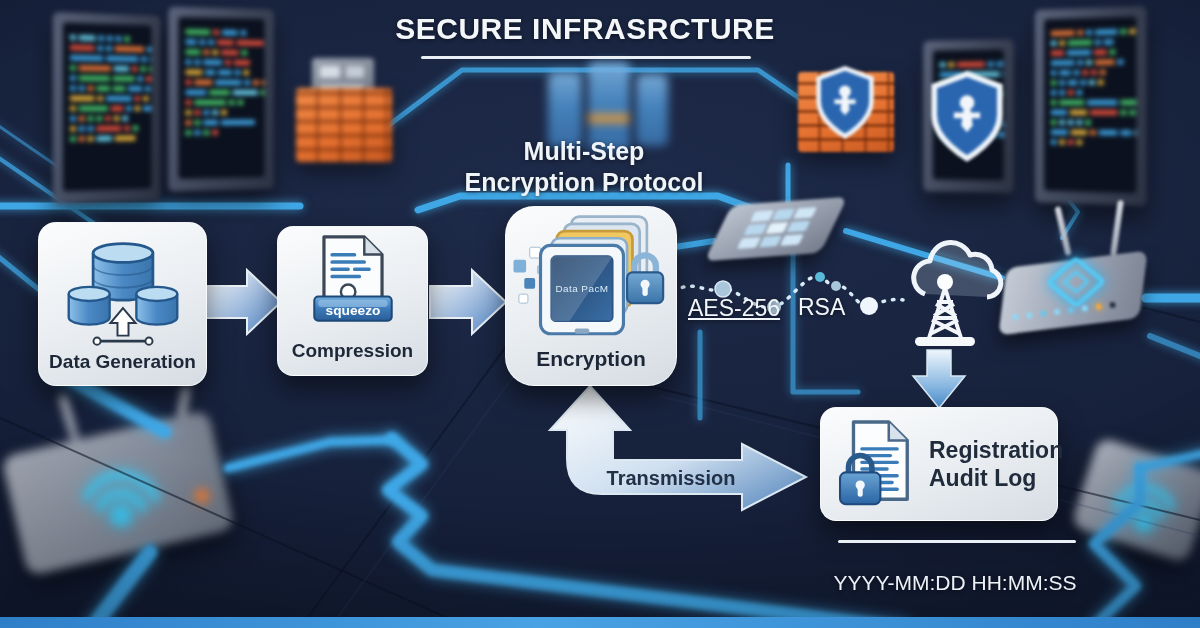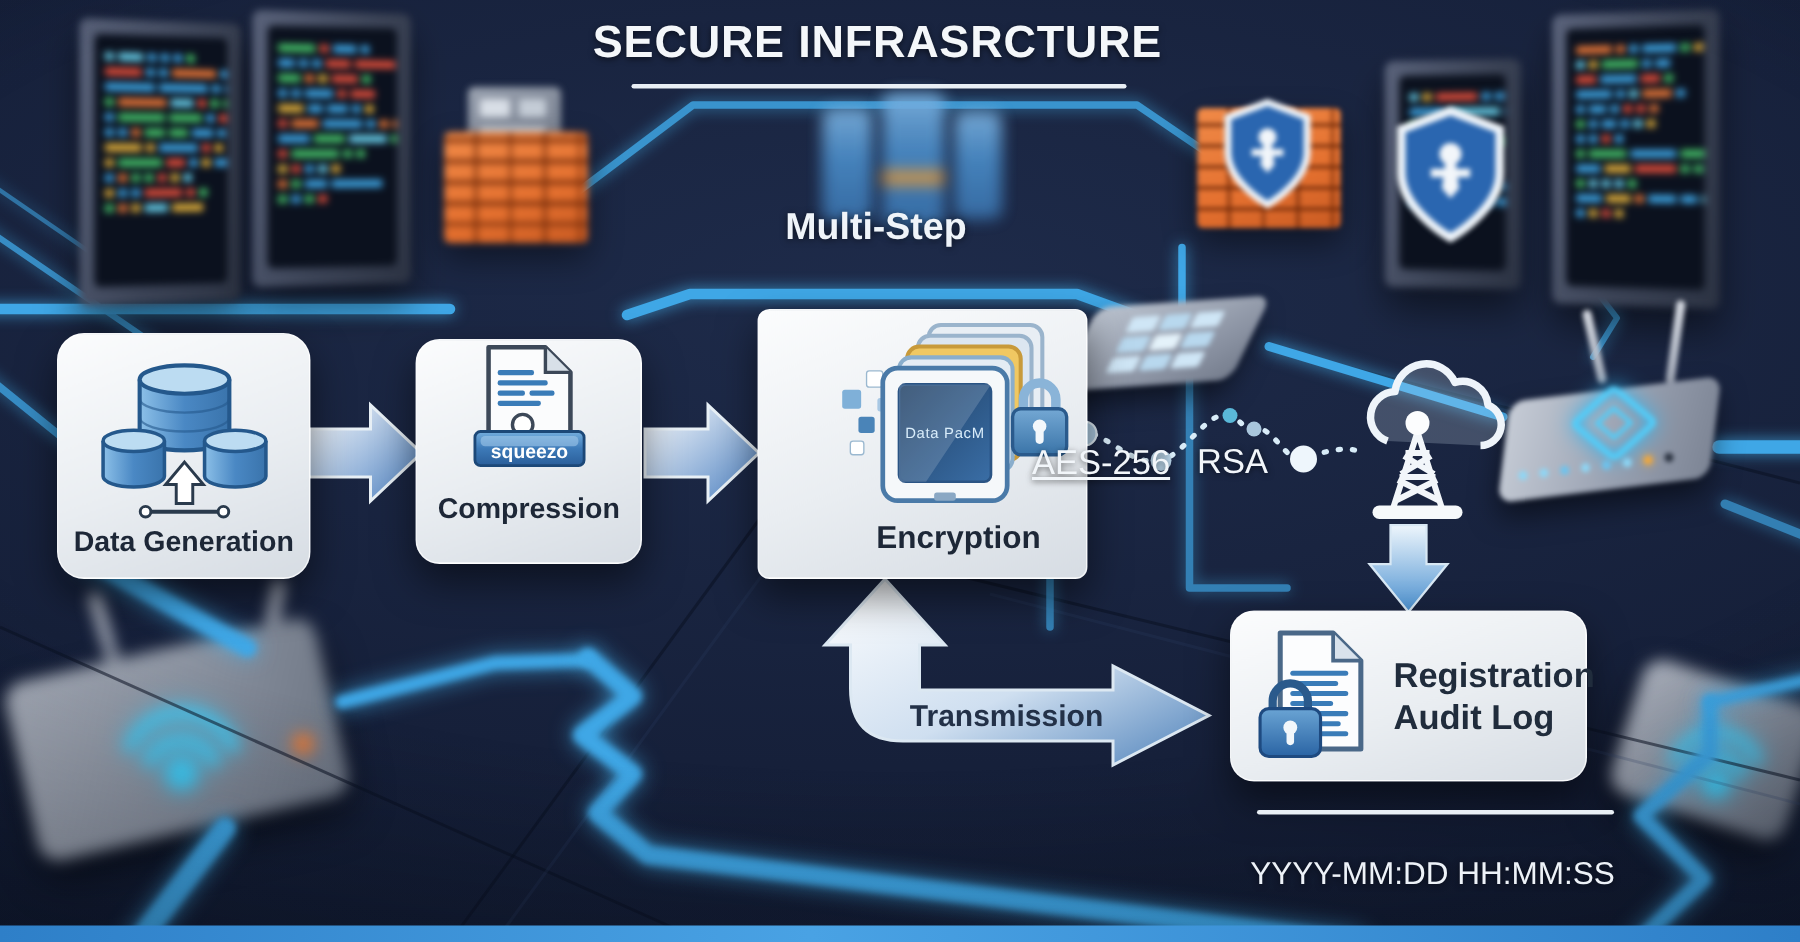--- a/index.html
+++ b/index.html
@@ -577,20 +577,21 @@
       </g>
       <circle cx="52" cy="40" r="8" fill="#fcfdfe"></circle>
       <rect x="22" y="95" width="60" height="9" rx="4.5" fill="#f6f9fb"></rect>
     </g>
   </svg>
 
   <div class="abs fg title">SECURE INFRASRCTURE</div>
   <div class="abs fg title-underline"></div>
   <div class="abs fg subtitle">
     <div>Multi-Step</div>
+    <div>Encryption Protocol</div>
   </div>
 
   <div class="abs fg node-box" style="left:38px;top:222px;width:167px;height:162px;border-radius:18px;align-items:center;">
     <svg width="140" height="118" viewBox="0 0 170 150" style="margin-bottom:2px;">
       <defs>
         <linearGradient id="cyl" x1="0" y1="0" x2="1" y2="0">
           <stop offset="0" stop-color="#8cc0e8"></stop>
             <stop offset=".5" stop-color="#4a88c4"></stop>
             <stop offset="1" stop-color="#3a74ac"></stop>
         </linearGradient>
@@ -626,24 +627,24 @@
         <rect x="28" y="35" width="44" height="4.5" rx="2"></rect>
         <rect x="28" y="44" width="24" height="4.5" rx="2"></rect>
           <rect x="56" y="44" width="22" height="4.5" rx="2"></rect>
         <rect x="28" y="53" width="38" height="4.5" rx="2"></rect>
       </g>
       <circle cx="50" cy="74" r="9" fill="#fff" stroke="#3c4858" stroke-width="3"></circle>
       <rect x="8" y="80" width="96" height="30" rx="5" fill="url(#bandG)" stroke="#1c4878" stroke-width="2.5"></rect>
       <rect x="13" y="84" width="86" height="9" rx="4" fill="#a6ccec" opacity=".55"></rect>
       <text x="56" y="103" text-anchor="middle" font-size="17" font-weight="600" fill="#ffffff" font-family="Liberation Sans, sans-serif">squeezo</text>
     </svg>
-    <div class="box-label" style="font-size:19px;margin:8px 0 24px;">Compression</div>
-  </div>
-
-  <div class="abs fg node-box" style="left:505px;top:206px;width:170px;height:178px;border-radius:8px;padding-left:48px;">
+    <div class="box-label" style="font-size:19px;margin:8px 0 13px;">Compression</div>
+  </div>
+
+  <div class="abs fg node-box" style="left:505px;top:206px;width:170px;height:178px;border-radius:29px;">
     <svg width="160" height="128" viewBox="0 0 176 142">
       <defs>
         <linearGradient id="scr" x1="0" y1="0" x2="1" y2="1">
           <stop offset="0" stop-color="#1f3f64"></stop>
             <stop offset="1" stop-color="#3a6ea6"></stop>
         </linearGradient>
         <linearGradient id="lockG" x1="0" y1="0" x2="0" y2="1">
           <stop offset="0" stop-color="#74a8d4"></stop>
             <stop offset="1" stop-color="#3a74a8"></stop>
         </linearGradient>

